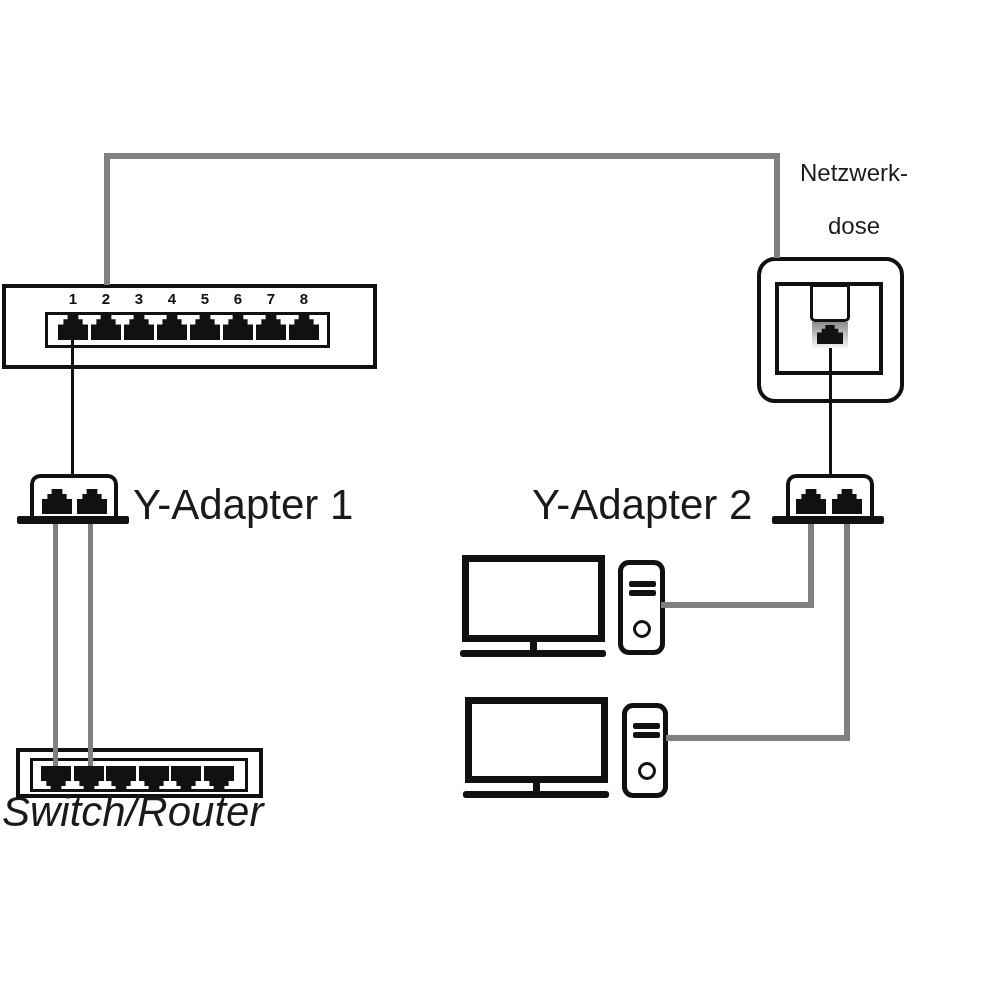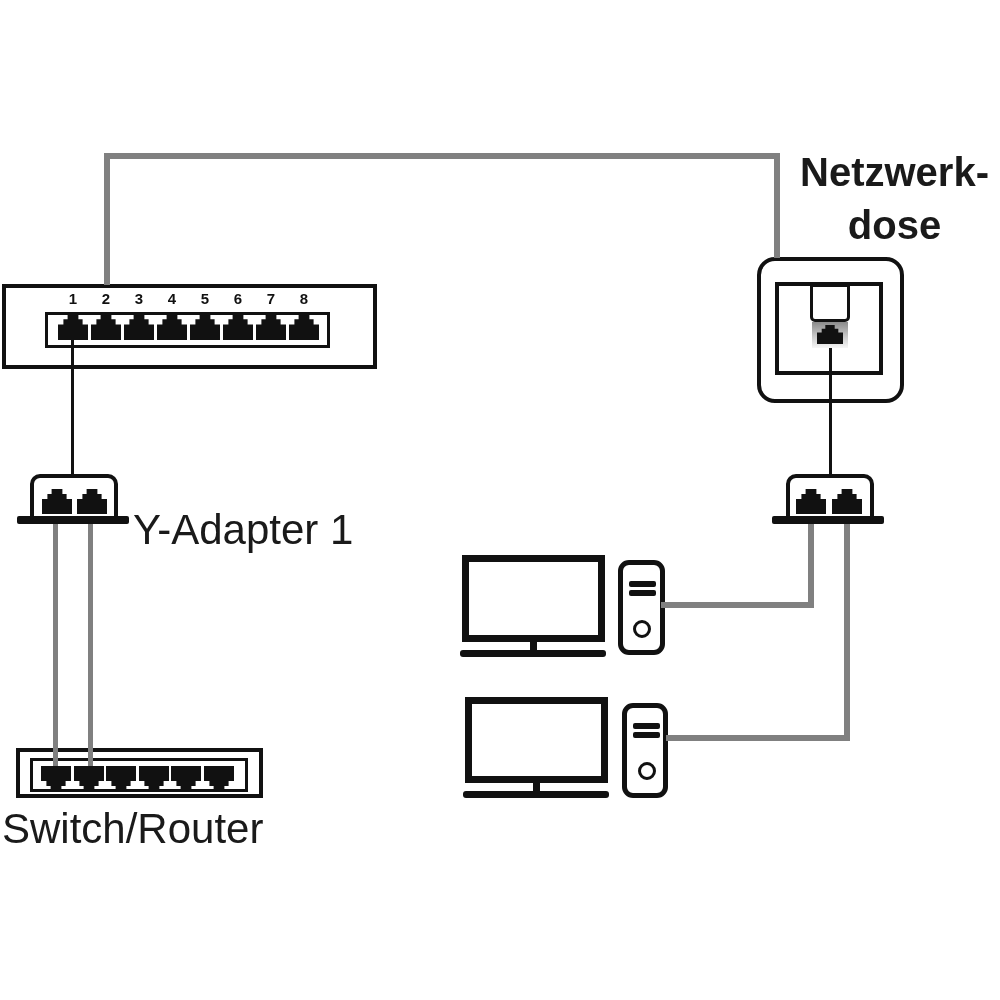--- a/index.html
+++ b/index.html
@@ -104,20 +104,21 @@
   <div class="adapter-body" style="left:30px;top:474px;width:88px;height:49px;"></div>
   <div class="adapter-bar" style="left:17px;top:516px;width:112px;height:8px;"></div>
   <div class="jack up" style="left:42px;top:489px;width:30px;height:25px;"></div>
   <div class="jack up" style="left:77px;top:489px;width:30px;height:25px;"></div>
 
   <div class="adapter-body" style="left:786px;top:474px;width:88px;height:49px;"></div>
   <div class="adapter-bar" style="left:772px;top:516px;width:112px;height:8px;"></div>
   <div class="jack up" style="left:796px;top:489px;width:30px;height:25px;"></div>
   <div class="jack up" style="left:832px;top:489px;width:30px;height:25px;"></div>
 
-  <div class="lbl" style="left:800px;top:146px;font-size:40px;line-height:53px;font-weight:bold;">
+  <div class="lbl" style="left:800px;top:146px;font-size:24px;line-height:53px;">
     <span style="display:block;">Netzwerk-</span>
     <span style="display:block;text-align:center;">dose</span>
   </div>
-  <div class="lbl" style="left:133px;top:482px;margin-top:25px;">Y-Adapter 1</div>
-  <div class="lbl" style="left:2px;top:806px;">Switch/Router</div>
+  <div class="lbl" style="left:133px;top:482px;">Y-Adapter 1</div>
+  <div class="lbl" style="left:532px;top:482px;">Y-Adapter 2</div>
+  <div class="lbl" style="left:2px;top:789px;font-style:italic;">Switch/Router</div>
 
 </div>
 
 </body></html>

